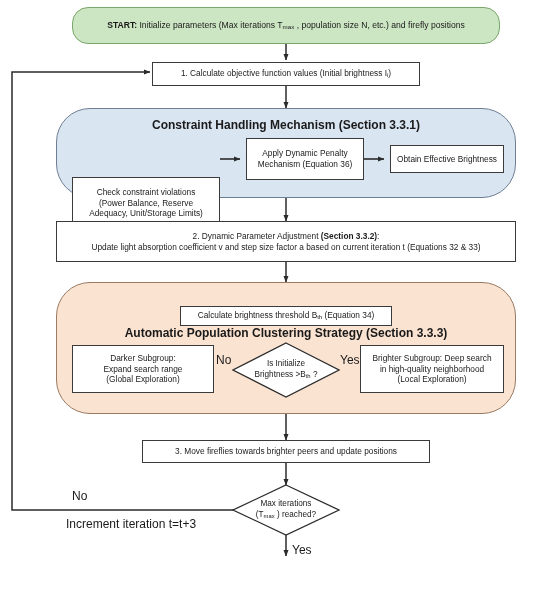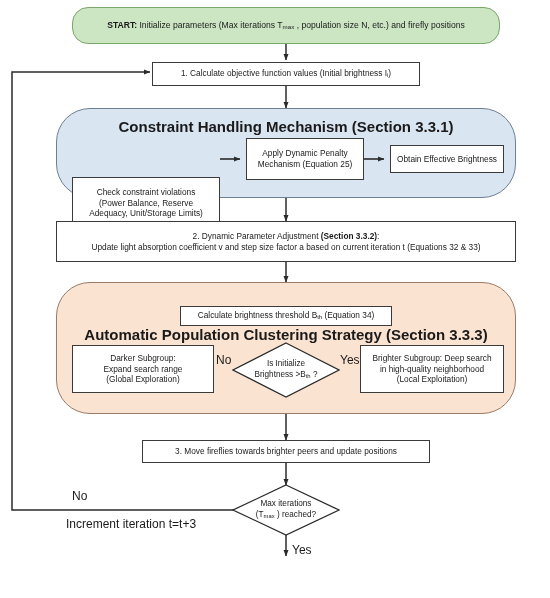--- a/index.html
+++ b/index.html
@@ -37,21 +37,21 @@
 
   .group{
     position:absolute;
     box-sizing:border-box;
     border-radius:34px;
   }
   .group.blue{background:#dae5f2;border:1.2px solid #6f7f93;}
   .group.orange{background:#fbe3d2;border:1.2px solid #9a7b63;}
   .group-title{
     position:absolute;left:0;right:0;text-align:center;
-    font-size:15px;font-weight:bold;color:#1a1a1a;
+    font-size:12px;font-weight:bold;color:#1a1a1a;
   }
 
   .diamond-wrap{position:absolute;}
   .diamond-wrap .dtext{
     position:absolute;left:0;top:0;width:100%;height:100%;
     display:flex;align-items:center;justify-content:center;
     text-align:center;font-size:8.2px;line-height:1.3;
   }
 
   .edge-label{
@@ -109,21 +109,21 @@
     </span>
   </div>
 
   <div class="group blue" style="left:56px;top:108px;width:460px;height:90px;">
     <div class="group-title" style="top:9px;">Constraint Handling Mechanism (Section 3.3.1)</div>
   </div>
   <div class="node procbox thin" style="left:72px;top:133px;width:148px;height:52px;white-space:pre-line;margin-top:44px;">Check constraint violations
 (Power Balance, Reserve
 Adequacy, Unit/Storage Limits)</div>
   <div class="node procbox thin" style="left:246px;top:138px;width:118px;height:42px;white-space:pre-line;">Apply Dynamic Penalty
-Mechanism (Equation 25)</div>
+Mechanism (Equation 36)</div>
   <div class="node procbox thin" style="left:390px;top:145px;width:114px;height:28px;white-space:pre-line;">Obtain Effective Brightness</div>
 
   <svg class="lines" viewBox="0 0 550 598">
     <g stroke="#2b2b2b" stroke-width="1.6" fill="none">
       <line x1="220" y1="159" x2="240" y2="159" marker-end="url(#arrow)"></line>
       <line x1="364" y1="159" x2="384" y2="159" marker-end="url(#arrow)"></line>
     </g>
   </svg>
 
   <div class="node procbox" style="left:56px;top:221px;width:460px;height:41px;flex-direction:column;">
@@ -158,21 +158,21 @@
   </div>
 
   <div class="edge-label" style="left:216px;top:353px;">No</div>
   <div class="edge-label" style="left:340px;top:353px;">Yes</div>
 
   <div class="node procbox thin" style="left:72px;top:345px;width:142px;height:48px;white-space:pre-line;">Darker Subgroup:
 Expand search range
 (Global Exploration)</div>
   <div class="node procbox thin" style="left:360px;top:345px;width:144px;height:48px;white-space:pre-line;">Brighter Subgroup: Deep search
 in high-quality neighborhood
-(Local Exploitation)</div>
+(Local Exploration)</div>
 
   <div class="node procbox" style="left:142px;top:440px;width:288px;height:23px;">3. Move fireflies towards brighter peers and update positions</div>
 
   <div class="diamond-wrap" style="left:232px;top:484px;width:108px;height:52px;">
     <svg width="108" height="52" viewBox="0 0 108 52">
       <polygon points="54,1 107,26 54,51 1,26" fill="#ffffff" stroke="#2b2b2b" stroke-width="1.3"></polygon>
     </svg>
     <div class="dtext">
       <div>
         <div>Max iterations</div>

